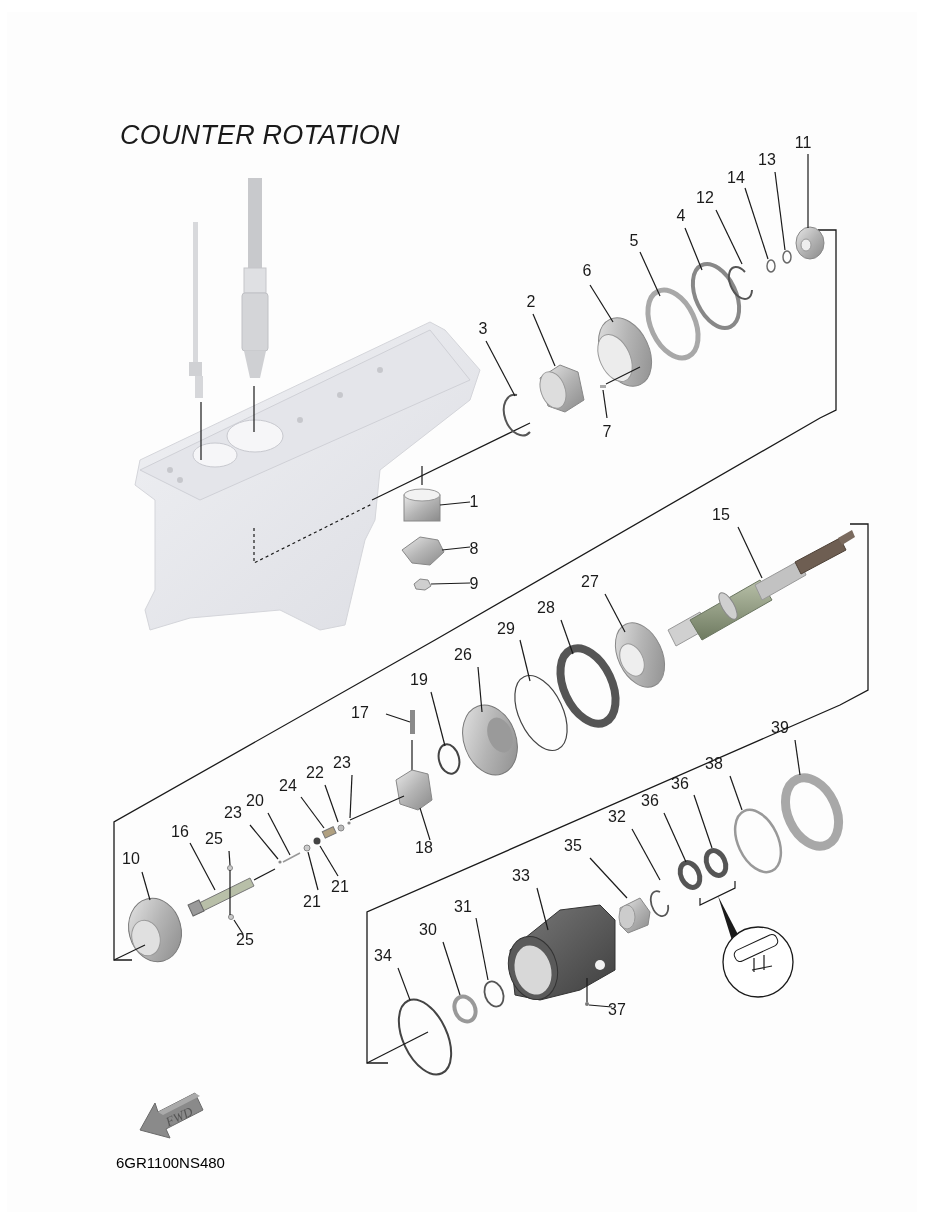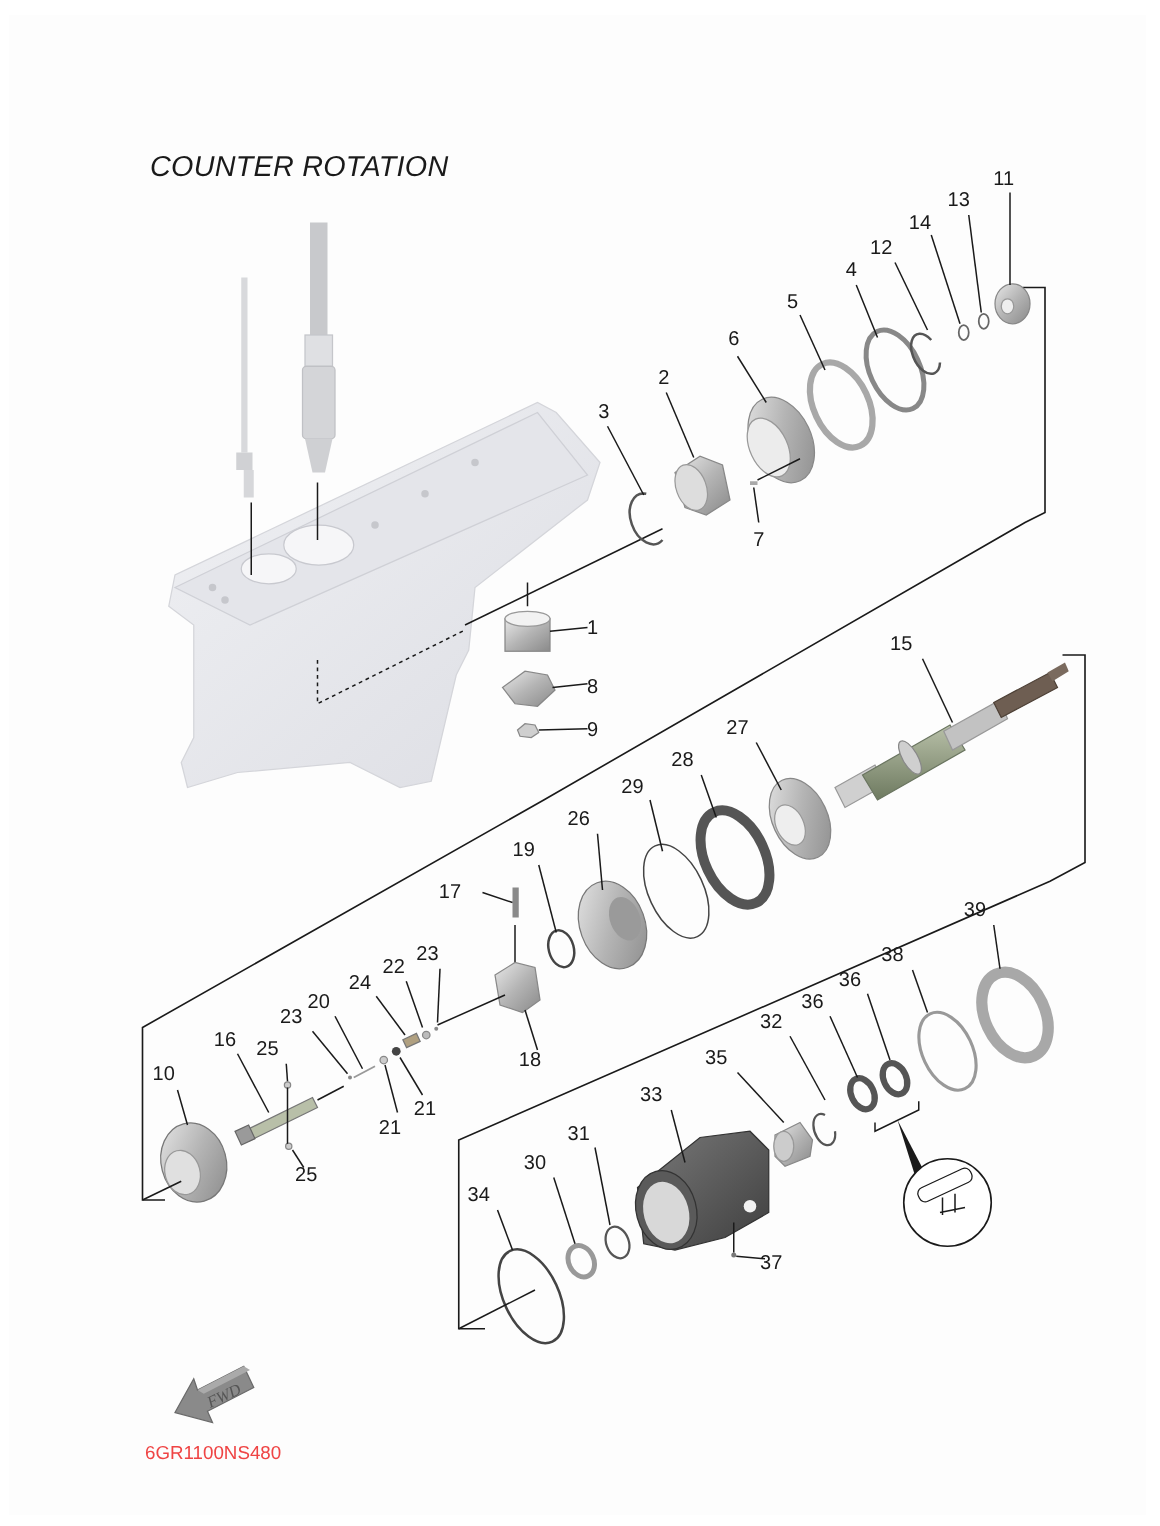--- a/index.html
+++ b/index.html
@@ -1,19 +1,19 @@
 <!DOCTYPE html>
 <html><head>
 <meta charset="utf-8">
 <style>
   html, body { margin: 0; padding: 0; background: #ffffff; }
   body { width: 928px; height: 1221px; position: relative; overflow: hidden; font-family: "Liberation Sans", sans-serif; }
   .page { position: absolute; left: 7px; top: 12px; width: 910px; height: 1200px; background: #fdfdfd; }
-  .title { position: absolute; left: 120px; top: 120px; font-size: 23px; font-style: italic; color: #1a1a1a; letter-spacing: 0.2px; font-family: "Liberation Sans", sans-serif; }
-  .code { position: absolute; left: 116px; top: 1154px; font-size: 15px; color: #ef4444; font-family: "Liberation Sans", sans-serif; }
+  .title { position: absolute; left: 120px; top: 120px; font-size: 27px; font-style: italic; color: #1a1a1a; letter-spacing: 0.2px; font-family: "Liberation Sans", sans-serif; }
+  .code { position: absolute; left: 116px; top: 1154px; font-size: 15px; color: #000000; font-family: "Liberation Sans", sans-serif; }
   svg.diagram { position: absolute; left: 0; top: 0; width: 928px; height: 1221px; }
   .lbl { font-family: "Liberation Sans", sans-serif; font-size: 16px; fill: #1a1a1a; }
   .leader { stroke: #1a1a1a; stroke-width: 1.2; fill: none; }
   .frame { stroke: #1a1a1a; stroke-width: 1.3; fill: none; }
 </style>
 </head>
 <body>
 
 <div class="page"></div>
 

